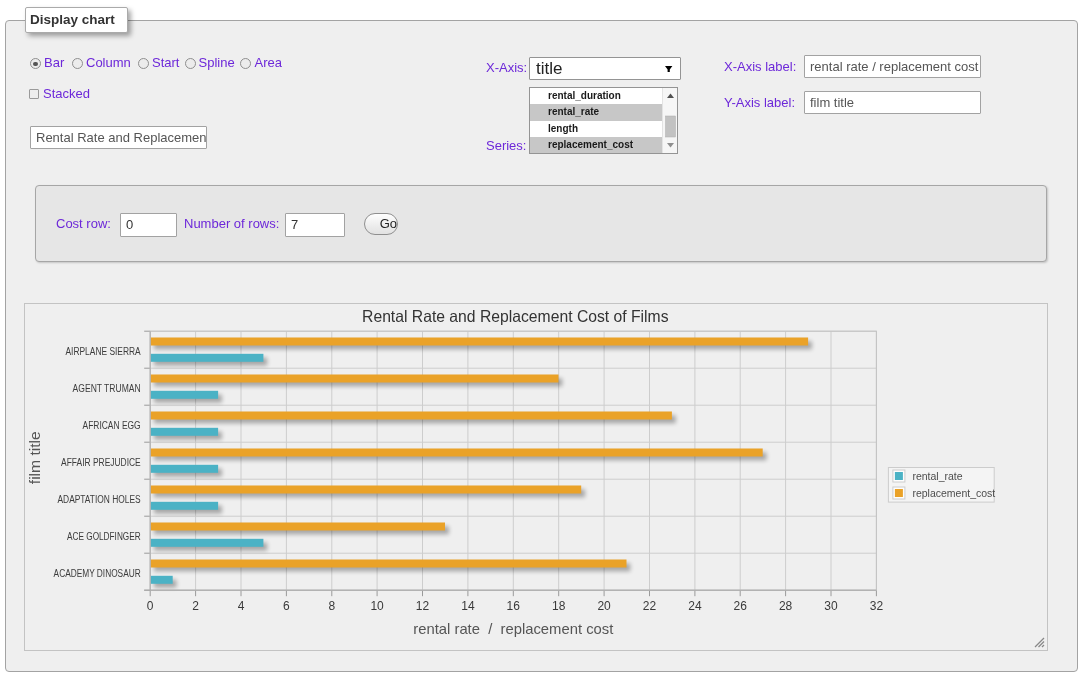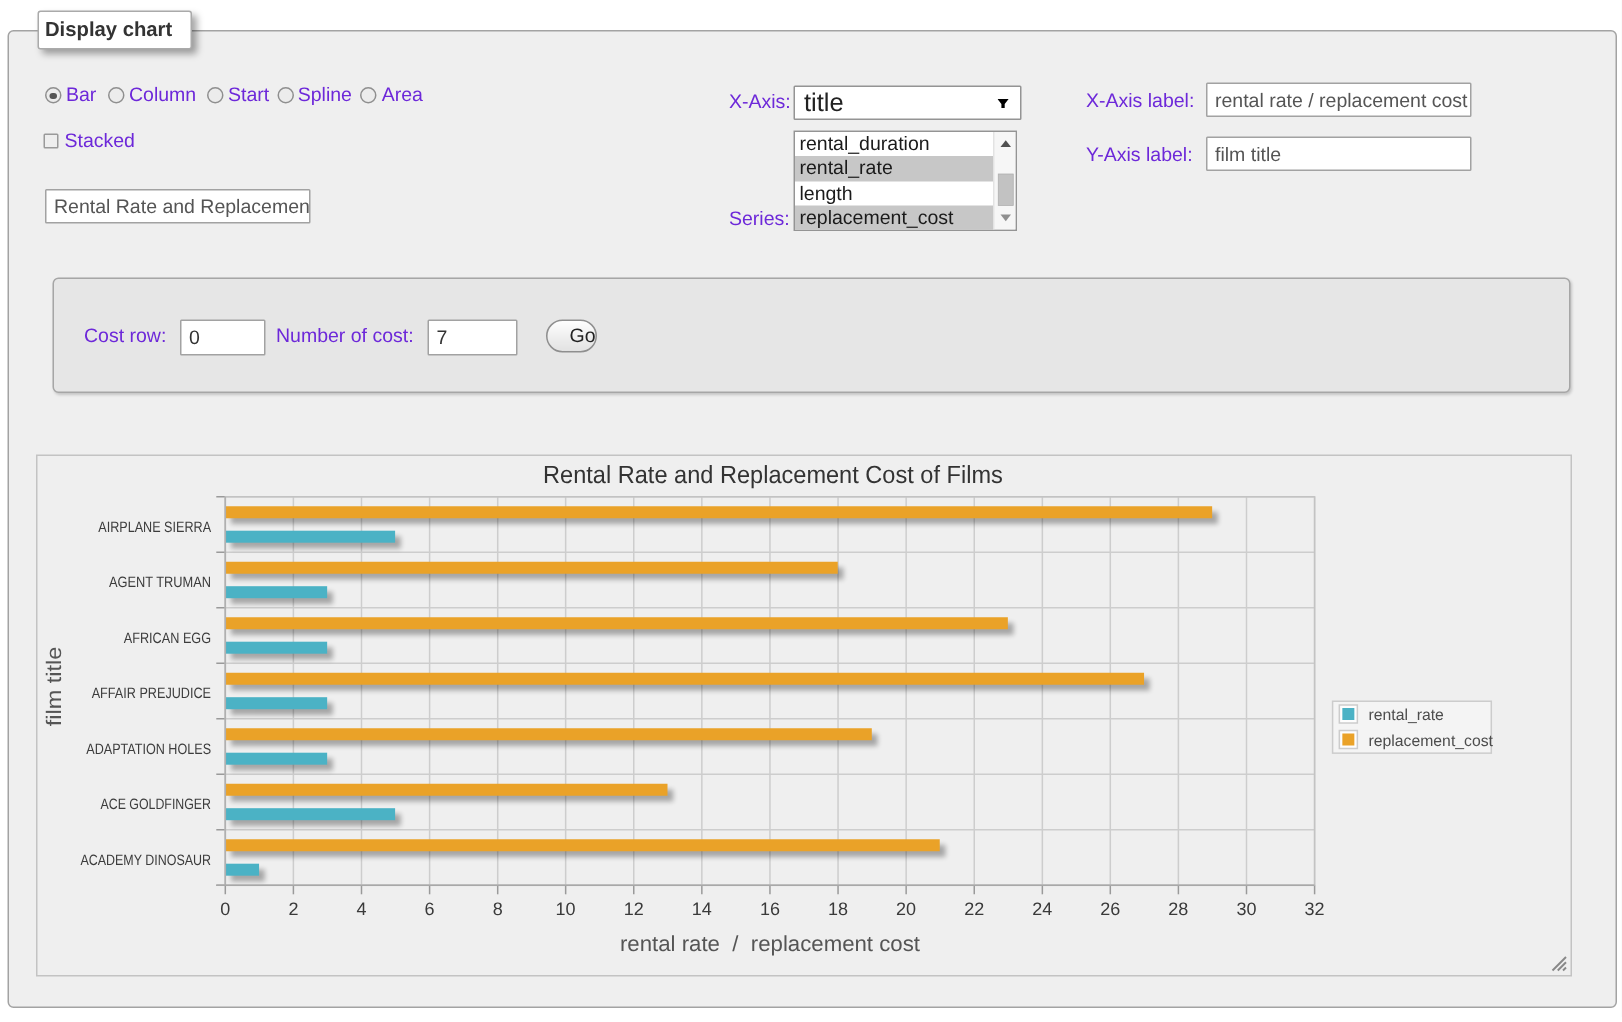--- a/index.html
+++ b/index.html
@@ -8,21 +8,21 @@
   box-shadow:3px 3px 5px rgba(0,0,0,0.35); font-size:13.5px; font-weight:bold; color:#333; line-height:24px; padding-left:4px; }
 .lbl { font-size:13px; color:#6d28d9; }
 .radio { width:11px; height:11px; border-radius:50%; border:1px solid #8f8f8f; background:#ececec; }
 .rdot { position:absolute; left:2.5px; top:2.5px; width:4.5px; height:4.5px; border-radius:50%; background:#555; }
 .check { width:10px; height:10px; border:1px solid #9a9a9a; border-radius:1px; background:#eee; }
 input.tx { position:absolute; border:1px solid #a2a2a2; border-radius:1px; background:#fff; font-family:"Liberation Sans",sans-serif;
   font-size:13px; color:#555; padding:0 0 0 5px; outline:none; }
 .selectbox { left:529px; top:56.5px; width:152px; height:23.5px; background:#fff; border:1px solid #949494; border-radius:1px;
   font-size:17px; color:#222; line-height:22px; padding-left:6px; }
 .listbox { left:529px; top:87px; width:148.5px; height:67px; background:#fff; border:1px solid #949494; overflow:hidden; }
-.opt { height:16.4px; font-size:13px; line-height:16.4px; padding-left:3px; color:#1a1a1a; white-space:nowrap; }
+.opt { height:16.4px; font-size:10px; line-height:16.4px; padding-left:18px; color:#1a1a1a; white-space:nowrap;font-weight:bold; }
 .sel { background:#c7c7c7; }
 .sbar { position:absolute; right:0; top:0; width:15px; height:65px; background:#f6f6f6; border-left:1px solid #e3e3e3; }
 .graybox { left:35.4px; top:185px; width:1011.6px; height:77.4px; background:#e6e6e6; border:1px solid #a6a6a6; border-radius:4px;
   box-shadow:1px 1px 2px rgba(0,0,0,0.18); }
 .gobtn { left:364px; top:213px; width:34px; height:22.4px; border:1px solid #8f8f8f; border-radius:11px;
   background:linear-gradient(#fefefe,#ececec 60%,#e2e2e2); font-size:13px; color:#222; text-align:right; line-height:20px; }
 .chart { left:24px; top:303px; width:1024px; height:348px; background:#efefef; border:1px solid #c3c3c3; }
 svg text { font-family:"Liberation Sans",sans-serif; }
 </style></head>
 <body>
@@ -70,21 +70,21 @@
 </div>
 
 <div class="abs lbl" style="left:724px;top:58.5px">X-Axis label:</div>
 <input class="tx" style="left: 804px; top: 54.5px; width: 177px; height: 23px;" value="rental rate / replacement cost">
 <div class="abs lbl" style="left:724px;top:95px">Y-Axis label:</div>
 <input class="tx" style="left: 804px; top: 91px; width: 177px; height: 23px;" value="film title">
 
 <div class="abs graybox"></div>
 <div class="abs lbl" style="left:56px;top:215.5px">Cost row:</div>
 <input class="tx" style="left: 120px; top: 212.9px; width: 57px; height: 23.7px; color: rgb(51, 51, 51);" value="0">
-<div class="abs lbl" style="left:184px;top:215.5px">Number of cost:</div>
+<div class="abs lbl" style="left:184px;top:215.5px">Number of rows:</div>
 <input class="tx" style="left: 285px; top: 212.9px; width: 59.6px; height: 23.7px; color: rgb(51, 51, 51);" value="7">
 <div class="abs gobtn">Go</div>
 
 <div class="abs chart">
 <svg width="1022" height="346" style="position:absolute;left:0;top:0">
 <defs>
         <filter id="bs" x="-30%" y="-60%" width="180%" height="260%">
           <feGaussianBlur stdDeviation="1.9"></feGaussianBlur>
         </filter>
       </defs>

